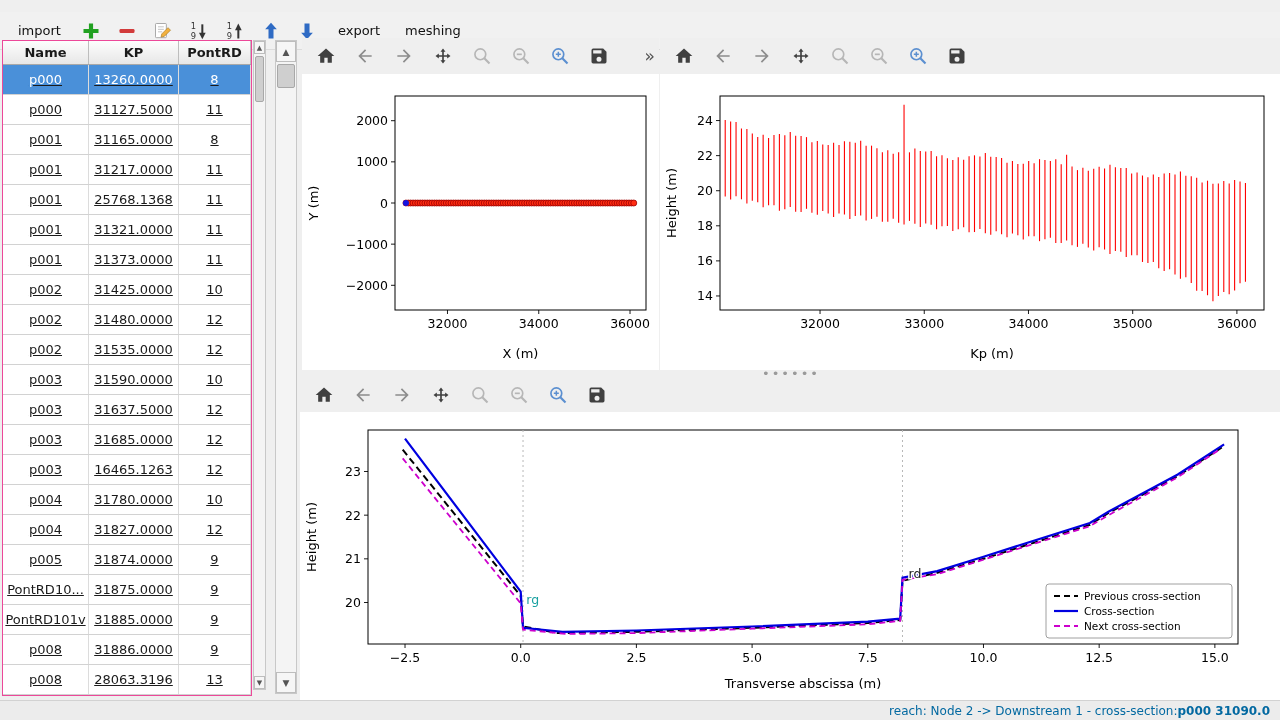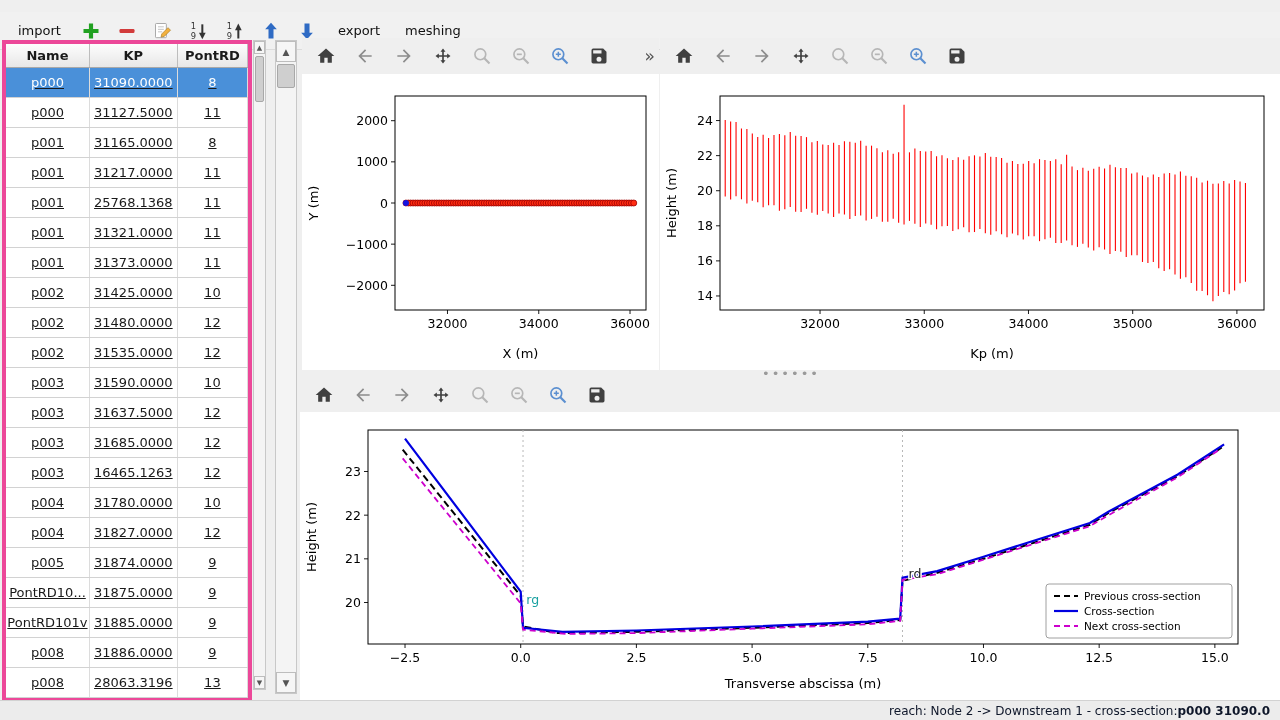--- a/index.html
+++ b/index.html
@@ -8,21 +8,21 @@
   
   .top-toolbar{position:absolute;left:0;top:12px;width:1280px;height:38px;display:flex;align-items:center;
        gap:9px;padding-left:10px;box-sizing:border-box;background:#f1f1f1;border-bottom:1px solid #dcdcdc;}
   .txtbtn{background:transparent;border:none;font:13px "DejaVu Sans","Liberation Sans",sans-serif;
        padding:4px 8px;color:#111;cursor:default;}
   .tbtn{width:27px;height:27px;display:flex;align-items:center;justify-content:center;background:transparent;
        border:none;border-radius:3px;padding:0;cursor:default;}
   .icon{width:20px;height:20px;display:block;}
   .c-dark{color:#404040}.c-mid{color:#8c8c8c}.c-light{color:#b6b6b6}.c-blue{color:#5b8fd0}
   
-  .xs-table{position:absolute;left:2px;top:40px;width:250px;background:#fff;border:4px solid #ec4899;box-sizing:border-box;}
+  .xs-table{position:absolute;left:2px;top:40px;width:250px;background:#fff;border:1px solid #ec4899;box-sizing:border-box;}
   .t-head{display:flex;height:23px;background:linear-gradient(#fdfdfd,#e7e7e7);border-bottom:1px solid #a8a8a8;}
   .t-th{display:flex;align-items:center;justify-content:center;font-size:13px;font-weight:bold;border-right:1px solid #bdbdbd;box-sizing:border-box;}
   .t-row{display:flex;height:29px;border-bottom:1px solid #d2d2d2;background:#fff;text-decoration:underline;}
   .t-cell{display:flex;align-items:center;justify-content:center;font-size:13px;border-right:1px solid #dcdcdc;
        box-sizing:border-box;overflow:hidden;white-space:nowrap;}
   .c0{width:86px}.c1{width:90px}.c2{width:72px}
   .t-row.sel{background:#4a90d9;}
   .t-row.sel .t-cell{color:#fff;}
   
   .sbar{position:absolute;background:#f4f4f4;border:1px solid #c8c8c8;box-sizing:border-box;}
@@ -36,21 +36,21 @@
   .panel-cross{left:300px;top:378px;width:980px;height:322px;}
   .ptoolbar{height:36px;display:flex;align-items:center;gap:12px;padding-left:10px;box-sizing:border-box;}
   .ptoolbar-sm{height:34px;}
   .overflow{margin-left:auto;margin-right:4px;font-size:17px;color:#555;cursor:default;}
   .fig{display:block;background:#fff;}
   
   .hsplit{position:absolute;left:302px;top:370px;width:978px;height:8px;display:flex;align-items:center;justify-content:center;}
   .hsplit span{color:#9a9a9a;font-size:13px;line-height:4px;letter-spacing:2px;}
   
   .statusbar{position:absolute;left:0;top:700px;width:1280px;height:20px;display:flex;justify-content:flex-end;
-       align-items:center;padding-right:10px;box-sizing:border-box;font-size:12px;background:#ececec;border-top:1px solid #d2d2d2;color:#0f172a;}
+       align-items:center;padding-right:10px;box-sizing:border-box;font-size:12px;background:#ececec;border-top:1px solid #d2d2d2;color:#0369a1;}
   .statusbar b{margin-left:0;}
   svg text{font-family:"DejaVu Sans","Liberation Sans",sans-serif;}
 </style>
 </head>
 <body>
 
 <svg width="0" height="0" style="position:absolute">
   <defs>
     <symbol id="i-home" viewBox="0 0 24 24">
         <path d="M10 20v-6h4v6h5v-8h3L12 3 2 12h3v8z" fill="currentColor"></path>
@@ -152,21 +152,21 @@
 
   <div class="xs-table">
     <div class="t-head">
       <div class="t-th c0">Name</div>
       <div class="t-th c1">KP</div>
       <div class="t-th c2">PontRD</div>
     </div>
     <div id="table-body">
         <div class="t-row sel">
           <div class="t-cell c0">p000</div>
-          <div class="t-cell c1">31090.0000</div>
+          <div class="t-cell c1">13260.0000</div>
           <div class="t-cell c2">8</div>
         </div>
         <div class="t-row">
           <div class="t-cell c0">p000</div>
           <div class="t-cell c1">31127.5000</div>
           <div class="t-cell c2">11</div>
         </div>
         <div class="t-row">
           <div class="t-cell c0">p001</div>
           <div class="t-cell c1">31165.0000</div>

